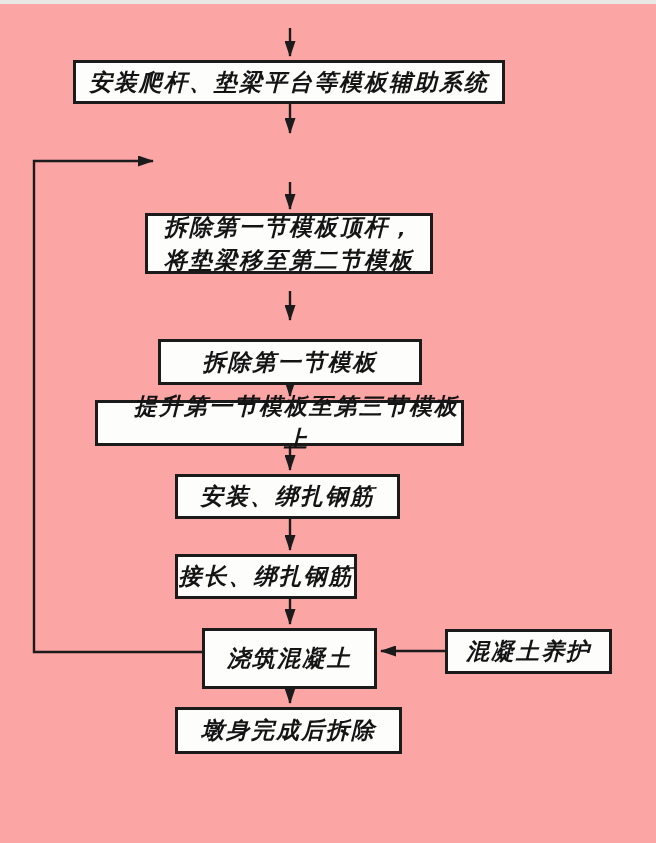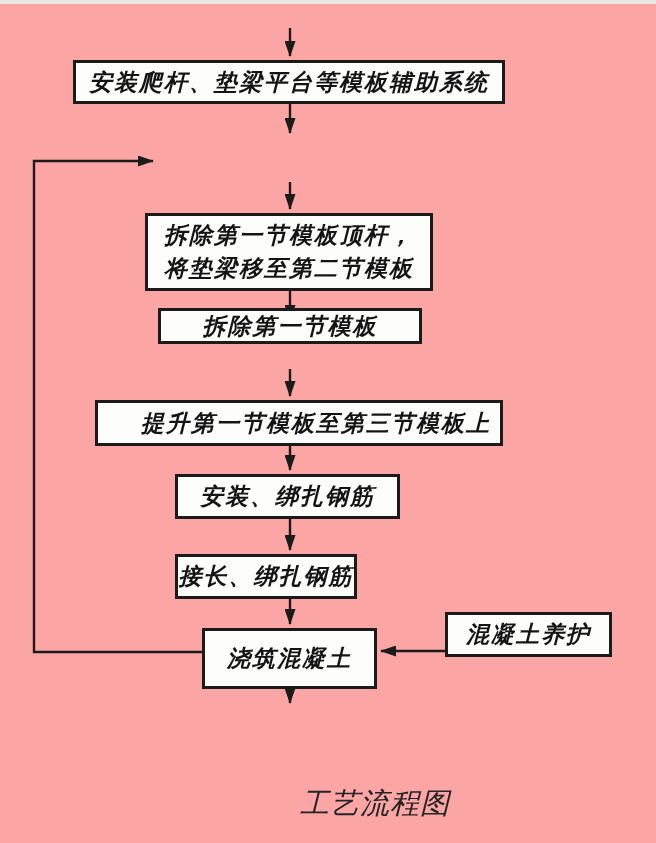--- a/index.html
+++ b/index.html
@@ -75,31 +75,31 @@
       <line x1="290" y1="595" x2="290" y2="620" marker-end="url(#arrowhead)"></line>
       <line x1="290" y1="668" x2="290" y2="699" marker-end="url(#arrowhead)"></line>
       <line x1="445" y1="647" x2="381" y2="647" marker-end="url(#arrowhead)"></line>
       <path d="M203,648 L34,648 L34,157 L153,157" marker-end="url(#arrowhead)"></path>
     </g>
   </svg>
 
   <div class="node" style="left:73px;  top:56px;  width:432px; height:44px;">安装爬杆、垫梁平台等模板辅助系统</div>
 
 
-  <div class="node" style="left:145px; top:209px; width:288px; height:78px;text-align:right;">拆除第一节模板顶杆，
+  <div class="node" style="left:145px; top:209px; width:288px; height:61px;text-align:right;">拆除第一节模板顶杆，
 将垫梁移至第二节模板</div>
 
-  <div class="node" style="left:158px; top:304px; width:264px; height:36px;">拆除第一节模板</div>
+  <div class="node" style="left:158px; top:335px; width:264px; height:46px;">拆除第一节模板</div>
 
-  <div class="node" style="left:95px;  top:396px; width:408px; height:46px;padding-left:34px;">提升第一节模板至第三节模板上</div>
+  <div class="node" style="left:95px;  top:396px; width:369px; height:46px;padding-left:34px;">提升第一节模板至第三节模板上</div>
 
   <div class="node" style="left:175px; top:470px; width:225px; height:45px;">安装、绑扎钢筋</div>
 
   <div class="node" style="left:175px; top:550px; width:182px; height:45px;">接长、绑扎钢筋</div>
 
   <div class="node" style="left:202px; top:624px; width:175px; height:61px;">浇筑混凝土</div>
 
-  <div class="node" style="left:445px; top:608px; width:167px; height:45px;">混凝土养护</div>
+  <div class="node" style="left:445px; top:625px; width:167px; height:45px;">混凝土养护</div>
 
+  <div class="node" style="left:175px; top:703px; width:227px; height:47px;">墩身完成后拆除</div>
 
-  <div class="caption">工艺流程图</div>
 
 </div>
 
 </body></html>

